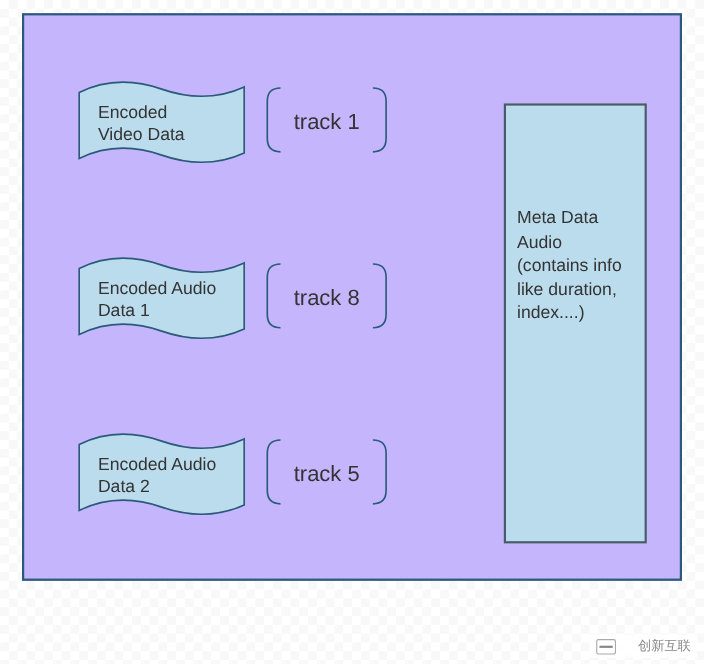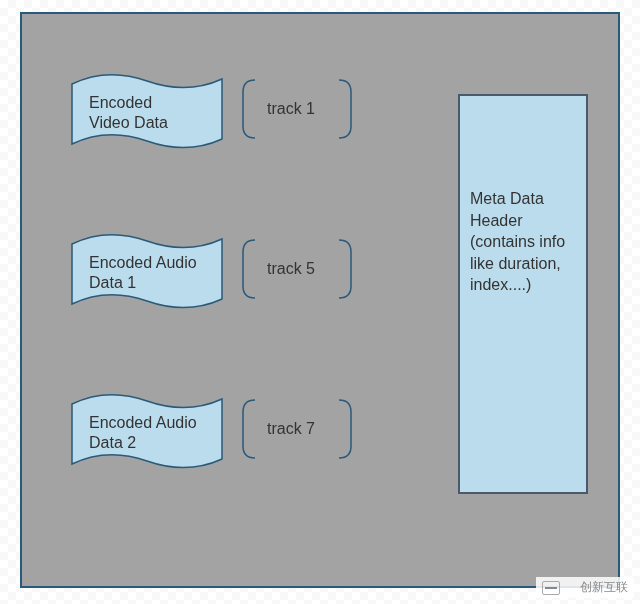--- a/index.html
+++ b/index.html
@@ -14,22 +14,22 @@
       linear-gradient(45deg, transparent 75%, #f8f8f8 75%),
       linear-gradient(-45deg, transparent 75%, #f8f8f8 75%);
     background-size: 16px 16px;
     background-position: 0 0, 0 8px, 8px -8px, -8px 0;
     background-color: #ffffff;
     position: relative;
   }
   .container {
     position: absolute;
     left: 20px; top: 12px;
-    width: 600px; height: 576px;
-    background: #a3a3a3;
+    width: 600px; height: 516px;
+    background: #c4b5fd;
     border: 2px solid #2a5a7a;
   }
   .flag {
     position: absolute;
     width: 160px; height: 85px;
   }
   .flag svg { position: absolute; left:0; top:0; width:100%; height:100%; }
   .flag-label {
     position: absolute;
     left: 22px; top: 24px;
@@ -39,21 +39,21 @@
     white-space: pre;
   }
   .track-bracket {
     position: absolute;
     width: 120px; height: 70px;
   }
   .track-bracket svg { position:absolute; left:0; top:0; width:100%; height:100%; }
   .track-label {
     position: absolute;
     left: 30px; top: 26px;
-    font-size: 16px;
+    font-size: 20px;
     color: #333;
   }
   .meta-box {
     position: absolute;
     right: 30px; top: 80px;
     width: 130px; height: 400px;
     background: #bbdcec;
     border: 2px solid #4a5a6a;
     padding: 12px 10px;
     font-size: 16px;
@@ -115,40 +115,40 @@
       <path d="M 5 15 Q 40 -2 80 12 Q 120 26 155 10 L 155 70 Q 120 86 80 72 Q 40 58 5 75 Z" fill="#bbdcec" stroke="#2a5a7a" stroke-width="1.5"></path>
     </svg>
     <div class="flag-label">Encoded Audio
 Data 1</div>
   </div>
   <div class="track-bracket" style="left:215px; top:220px;">
     <svg viewBox="0 0 120 70">
       <path d="M 18 6 Q 6 6 6 18 L 6 52 Q 6 64 18 64" fill="none" stroke="#2a5a7a" stroke-width="1.5"></path>
       <path d="M 102 6 Q 114 6 114 18 L 114 52 Q 114 64 102 64" fill="none" stroke="#2a5a7a" stroke-width="1.5"></path>
     </svg>
-    <div class="track-label">track 5</div>
+    <div class="track-label">track 8</div>
   </div>
 
   <div class="flag" style="left:45px; top:375px;">
     <svg viewBox="0 0 160 85">
       <path d="M 5 15 Q 40 -2 80 12 Q 120 26 155 10 L 155 70 Q 120 86 80 72 Q 40 58 5 75 Z" fill="#bbdcec" stroke="#2a5a7a" stroke-width="1.5"></path>
     </svg>
     <div class="flag-label">Encoded Audio
 Data 2</div>
   </div>
   <div class="track-bracket" style="left:215px; top:380px;">
     <svg viewBox="0 0 120 70">
       <path d="M 18 6 Q 6 6 6 18 L 6 52 Q 6 64 18 64" fill="none" stroke="#2a5a7a" stroke-width="1.5"></path>
       <path d="M 102 6 Q 114 6 114 18 L 114 52 Q 114 64 102 64" fill="none" stroke="#2a5a7a" stroke-width="1.5"></path>
     </svg>
-    <div class="track-label">track 7</div>
+    <div class="track-label">track 5</div>
   </div>
 
   <div class="meta-box">
-    <div class="meta-title">Meta Data Header</div>
+    <div class="meta-title">Meta Data Audio</div>
     <div class="meta-desc">(contains info like duration, index....)</div>
   </div>
 </div>
 
 <div class="watermark">
   <span class="wm-icon"></span>
   <span>创新互联</span>
 </div>
 
 </body></html>

